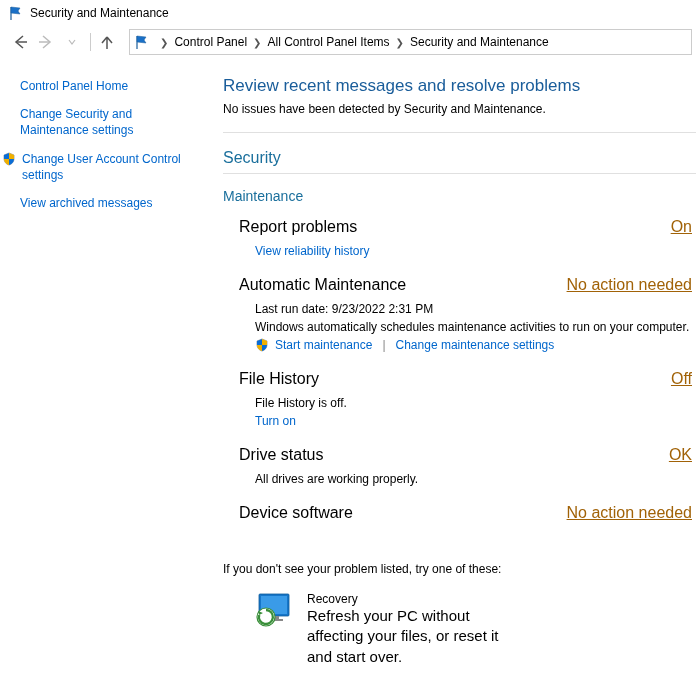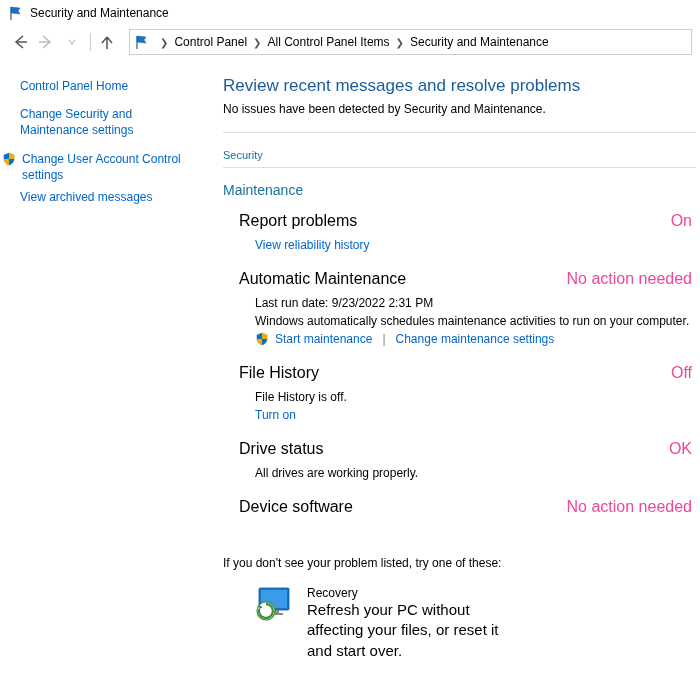--- a/index.html
+++ b/index.html
@@ -68,21 +68,21 @@
       font-size: 12px;
       margin-bottom: 12px;
       text-decoration: none;
       cursor: pointer;
       line-height: 1.35;
     }
     .side-item-row {
       display: flex;
       align-items: flex-start;
       gap: 6px;
-      margin-bottom: 6px;
+      margin-bottom: 12px;
     }
     .side-item-row .side-item { margin-bottom: 0; }
     .shield-mini { flex-shrink: 0; margin-top: 1px; margin-left: -18px; }
     .main {
       flex: 1;
       padding: 16px 0 0 18px;
     }
     .main h1 {
       color: #1a5d9a;
       font-size: 17px;
@@ -95,41 +95,41 @@
       margin-bottom: 16px;
     }
     .hr {
       border: none;
       border-top: 1px solid #e0e0e0;
       margin-bottom: 10px;
       margin-right: 4px;
     }
     .section-header {
       color: #1a6f9c;
-      font-size: 11px;
+      font-size: 16px;
       font-weight: 400;
       padding: 6px 0;
       border-bottom: 1px solid #e0e0e0;
       margin-bottom: 10px;
       margin-right: 4px;
     }
     .section-header2 {
       color: #1a6f9c;
       font-size: 14px;
       font-weight: 400;
       padding: 4px 0 10px 0;
     }
     .item-row {
       display: flex;
       justify-content: space-between;
       margin: 4px 8px 0 16px;
       font-size: 16px;
     }
     .item-label { color: #000; }
-    .item-status { color: #ec4899; }
+    .item-status { color: #a16207; text-decoration: underline; }
     .indent {
       margin: 6px 8px 16px 32px;
       font-size: 12px;
       line-height: 1.5;
     }
     .indent .link { color: #0066cc; cursor: pointer; }
     .link-row {
       display: flex;
       align-items: center;
       gap: 6px;

